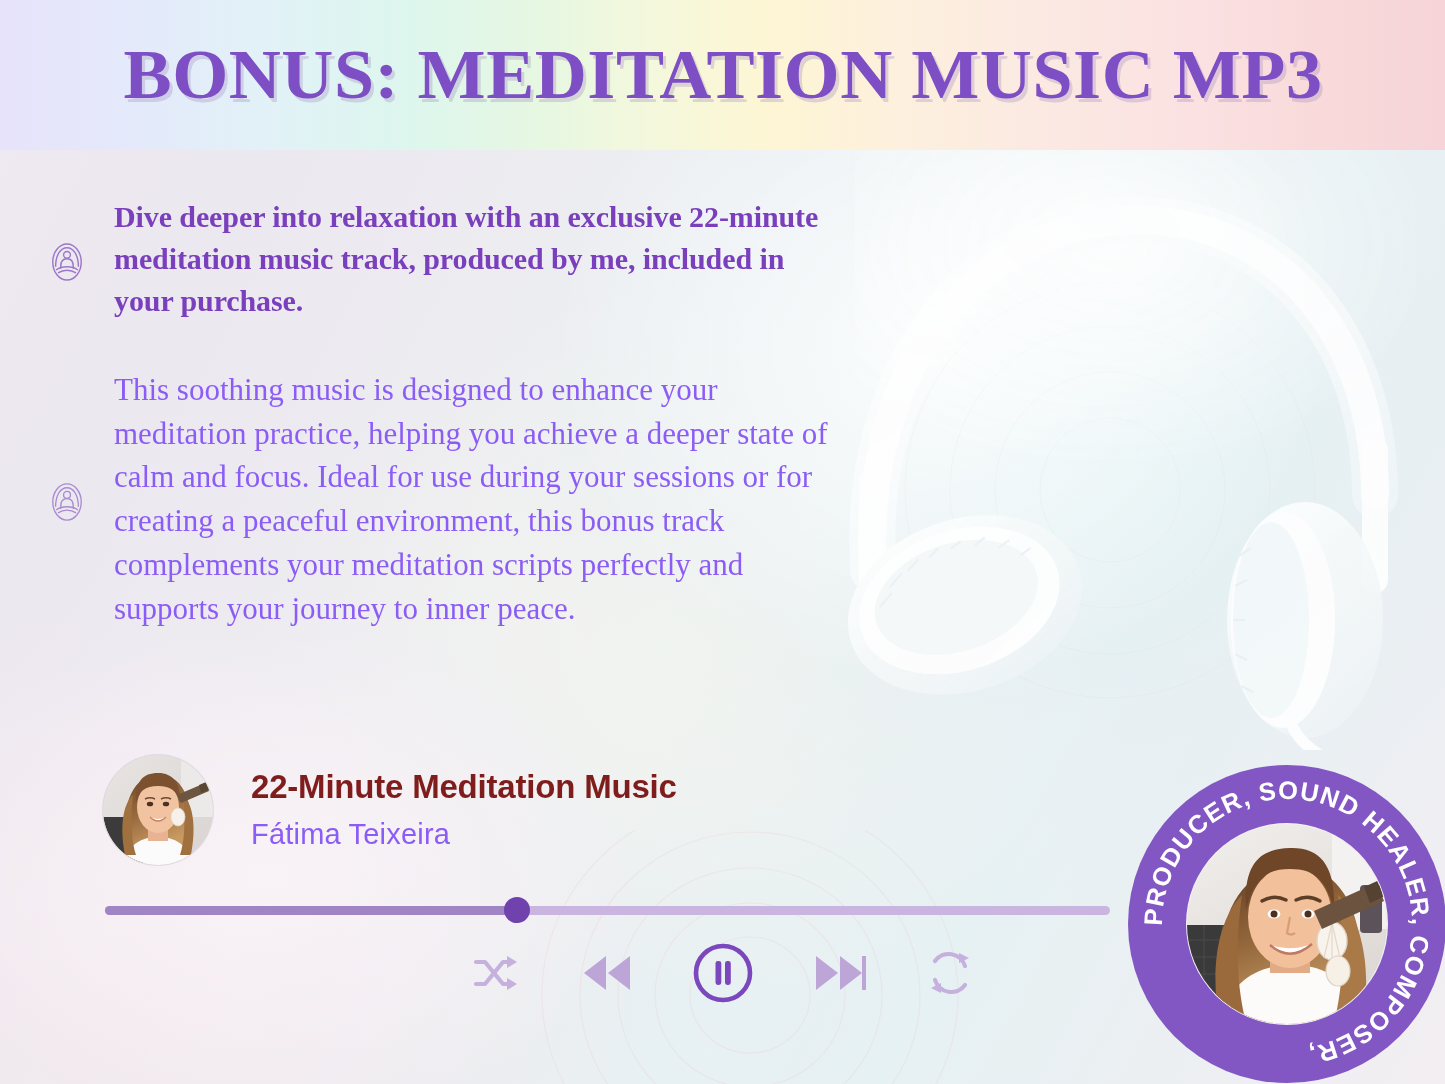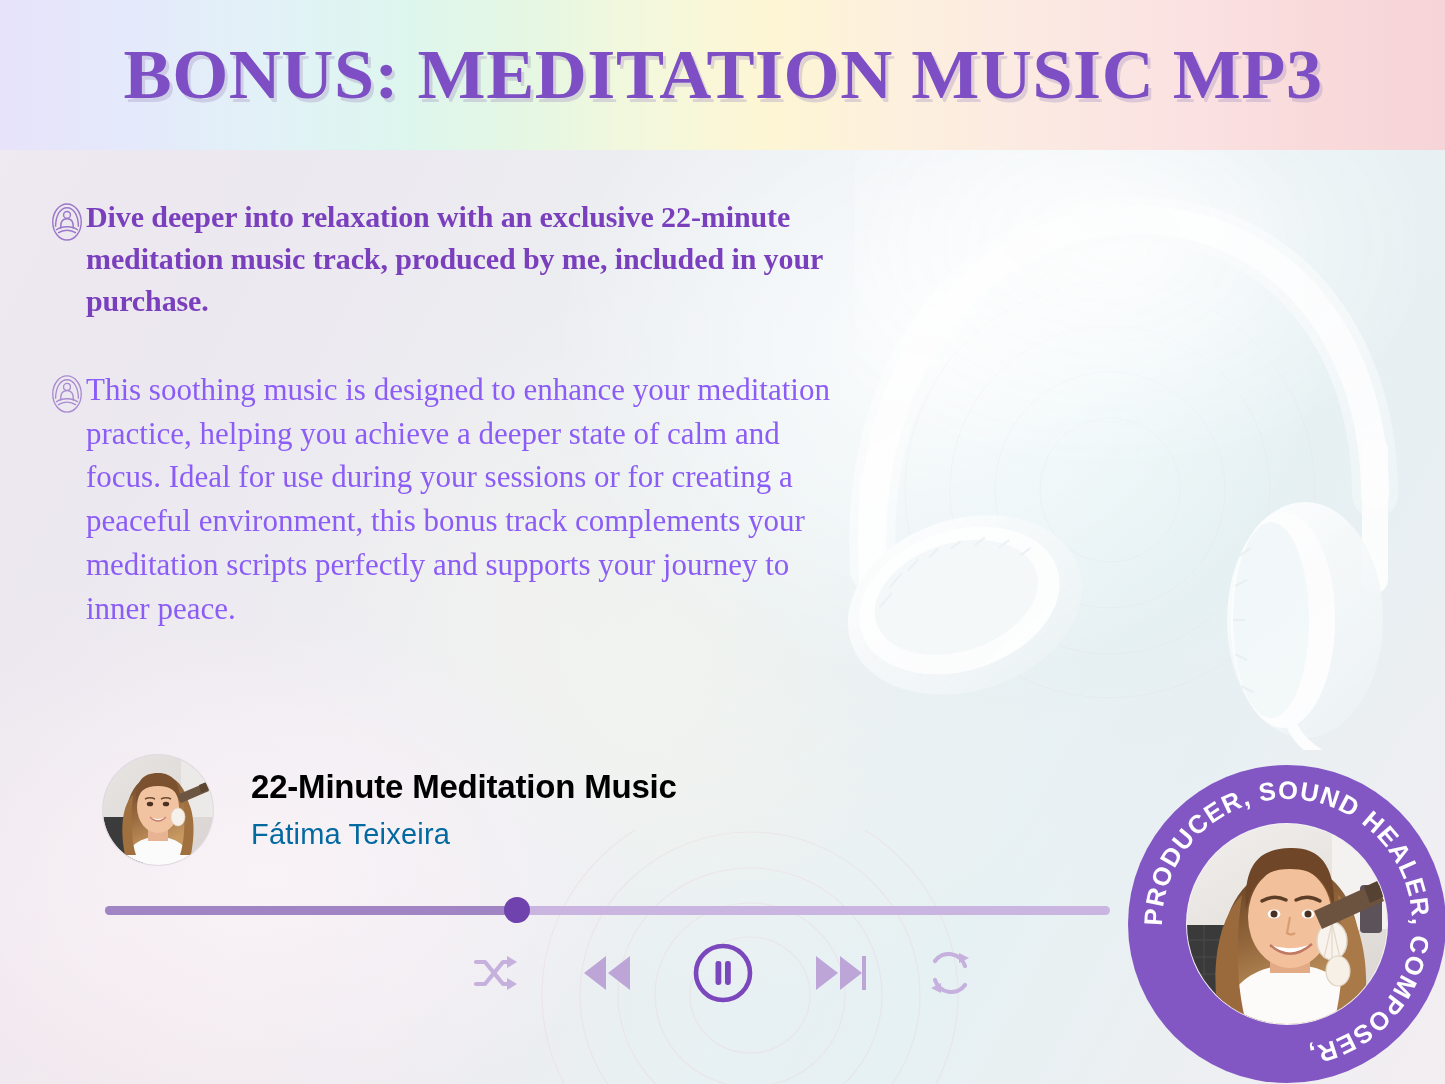--- a/index.html
+++ b/index.html
@@ -107,22 +107,22 @@
 
   
   .content {
     position: absolute;
     left: 48px;
     top: 196px;
     width: 800px;
   }
   .para-row {
     display: flex;
-    align-items: flex-start;
-    gap: 0;
+    align-items: center;
+    gap: 28px;
   }
   .para-row + .para-row { margin-top: 46px; }
 
   .bullet-icon {
     flex: 0 0 auto;
     width: 38px;
     height: 40px;
     margin-top: 6px;
   }
 
@@ -168,30 +168,30 @@
     box-shadow: 0 0 0 1px rgba(190,180,200,0.35);
   }
   .avatar svg { display:block; }
   .track-meta {
     margin-left: 38px;
   }
   .track-title {
     font-family: "Liberation Sans", sans-serif;
     font-weight: bold;
     font-size: 33px;
-    color: #000000;
+    color: #7f1d1d;
     letter-spacing: -0.2px;
     line-height: 1.1;
   }
   .track-artist {
     margin-top: 13px;
     font-family: "Liberation Sans", sans-serif;
     font-weight: normal;
     font-size: 29px;
-    color: #0369a1;
+    color: #8b5cf6;
     letter-spacing: 0.2px;
   }
 
   .progress-wrap {
     position: absolute;
     left: 105px;
     top: 150px;
     width: 1005px;
     height: 30px;
   }

